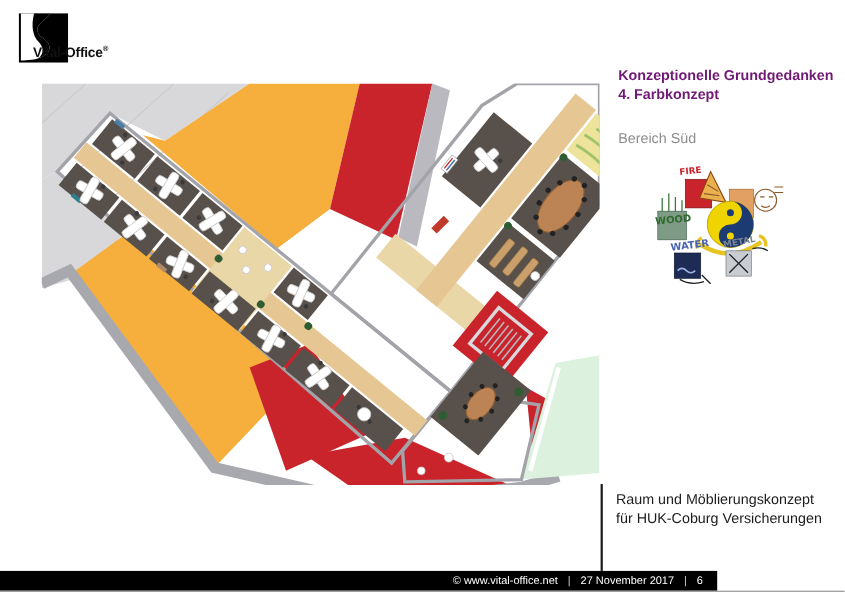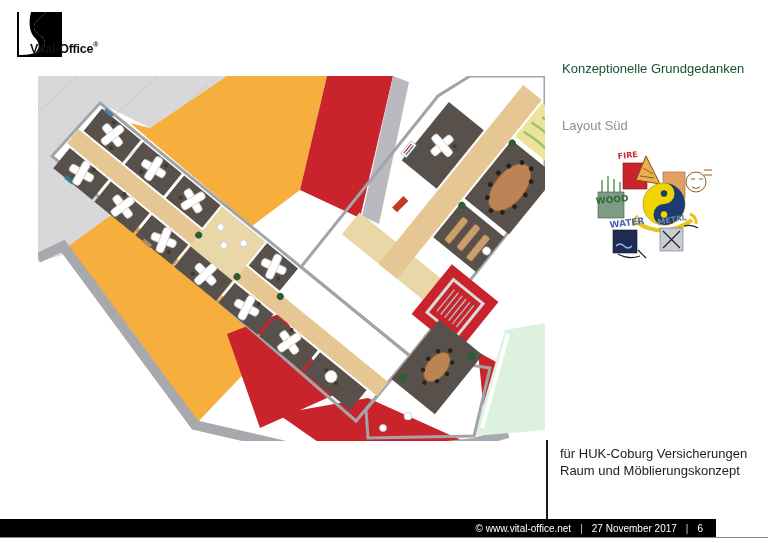--- a/index.html
+++ b/index.html
@@ -7,27 +7,27 @@
          font-family:"Liberation Sans","DejaVu Sans",sans-serif;}
   
   .logo{position:absolute;left:17px;top:12px;width:140px;height:50px;}
   .logo svg{position:absolute;left:0;top:0;}
   .brand{position:absolute;left:13px;top:29px;font-size:12.5px;font-weight:bold;color:#111;
          letter-spacing:-0.2px;white-space:nowrap;}
   .brand sup{font-size:7px;vertical-align:6px;}
   
   .plan{position:absolute;left:38px;top:76px;width:507px;height:365px;}
   
-  .title-block{position:absolute;left:562px;top:61px;font-size:13px;color:#14532d;line-height:16.5px;}
+  .title-block{position:absolute;left:562px;top:61px;font-size:13px;color:#701a75;line-height:16.5px;font-weight:bold;}
   .area-label{position:absolute;left:562px;top:118px;font-size:13px;color:#8d8d8d;}
   .fengshui{position:absolute;left:588px;top:146px;width:132px;height:122px;}
   .divider-v{position:absolute;left:546px;top:440px;width:2px;height:79px;background:#1a1a1a;}
   .project-block{position:absolute;left:560px;top:445px;font-size:13px;color:#1c1c1c;line-height:17px;}
   
-  .footer-bar{position:absolute;left:0;top:519px;width:716px;height:18px;background:#000;
+  .footer-bar{position:absolute;left:0;top:519px;width:652px;height:18px;background:#000;
               display:flex;align-items:center;justify-content:flex-end;padding-right:13px;box-sizing:border-box;
               color:#fff;font-size:10px;}
   .footer-bar span{display:inline-block;}
   .footer-sep{margin:0 9px;color:#cfcfcf;}
   .footer-under{position:absolute;left:0;top:537px;width:768px;height:1px;background:#8a8a8a;}
   
   .wallstroke{fill:none;stroke:#a3a4aa;stroke-width:3;}
   .dw{fill:#ffffff;stroke:#c9c9c9;stroke-width:0.8;}
   .chair{fill:#3a3a3a;}
   .plant{fill:#2f5d33;}
@@ -255,23 +255,24 @@
       <circle class="plant" cx="-30" cy="-20" r="4"></circle>
       <circle class="plant" cx="30" cy="20" r="4"></circle>
     </g>
 
     <circle class="dw" cx="370" cy="340" r="4"></circle>
     <circle class="dw" cx="345" cy="352" r="3.5"></circle>
   </svg>
 
   <div class="title-block">
     <div>Konzeptionelle Grundgedanken</div>
+    <div>4. Farbkonzept</div>
   </div>
 
-  <div class="area-label">Layout Süd</div>
+  <div class="area-label">Bereich Süd</div>
 
   <svg class="fengshui" viewBox="0 0 132 122">
 
     <g>
       <rect x="35" y="17" width="24" height="26" stroke="#7a1116" stroke-width="0.6" fill="#c9232b"></rect>
       <path d="M58,10 L72,38 L48,34 Z" fill="#e9b04d" stroke="#8b4513" stroke-width="1"></path>
       <path class="sketch" d="M52,30 l14,2 M55,22 l10,6"></path>
       <text class="fs-label" x="30" y="13" font-size="8" fill="#c9232b" transform="rotate(-6 30 13)">FIRE</text>
     </g>
 
@@ -306,22 +307,22 @@
     <g>
       <rect x="72" y="82" width="23" height="23" stroke="#6f747c" stroke-width="0.6" fill="#c9ccd1"></rect>
       <path class="ink" d="M75,85 l17,17 M92,85 l-17,17"></path>
       <path class="ink" d="M96,80 q8,-2 14,2"></path>
       <text class="fs-label" x="70" y="79" font-size="8" fill="#7a8698" transform="rotate(-10 70 79)">METAL</text>
     </g>
   </svg>
 
   <div class="divider-v"></div>
   <div class="project-block">
+    <div>Raum und Möblierungskonzept</div>
     <div>für HUK-Coburg Versicherungen</div>
-    <div>Raum und Möblierungskonzept</div>
   </div>
 
   <div class="footer-bar">
     <span>©  www.vital-office.net</span>
     <span class="footer-sep">|</span>
     <span>27 November 2017</span>
     <span class="footer-sep">|</span>
     <span>6</span>
   </div>
   <div class="footer-under"></div>

